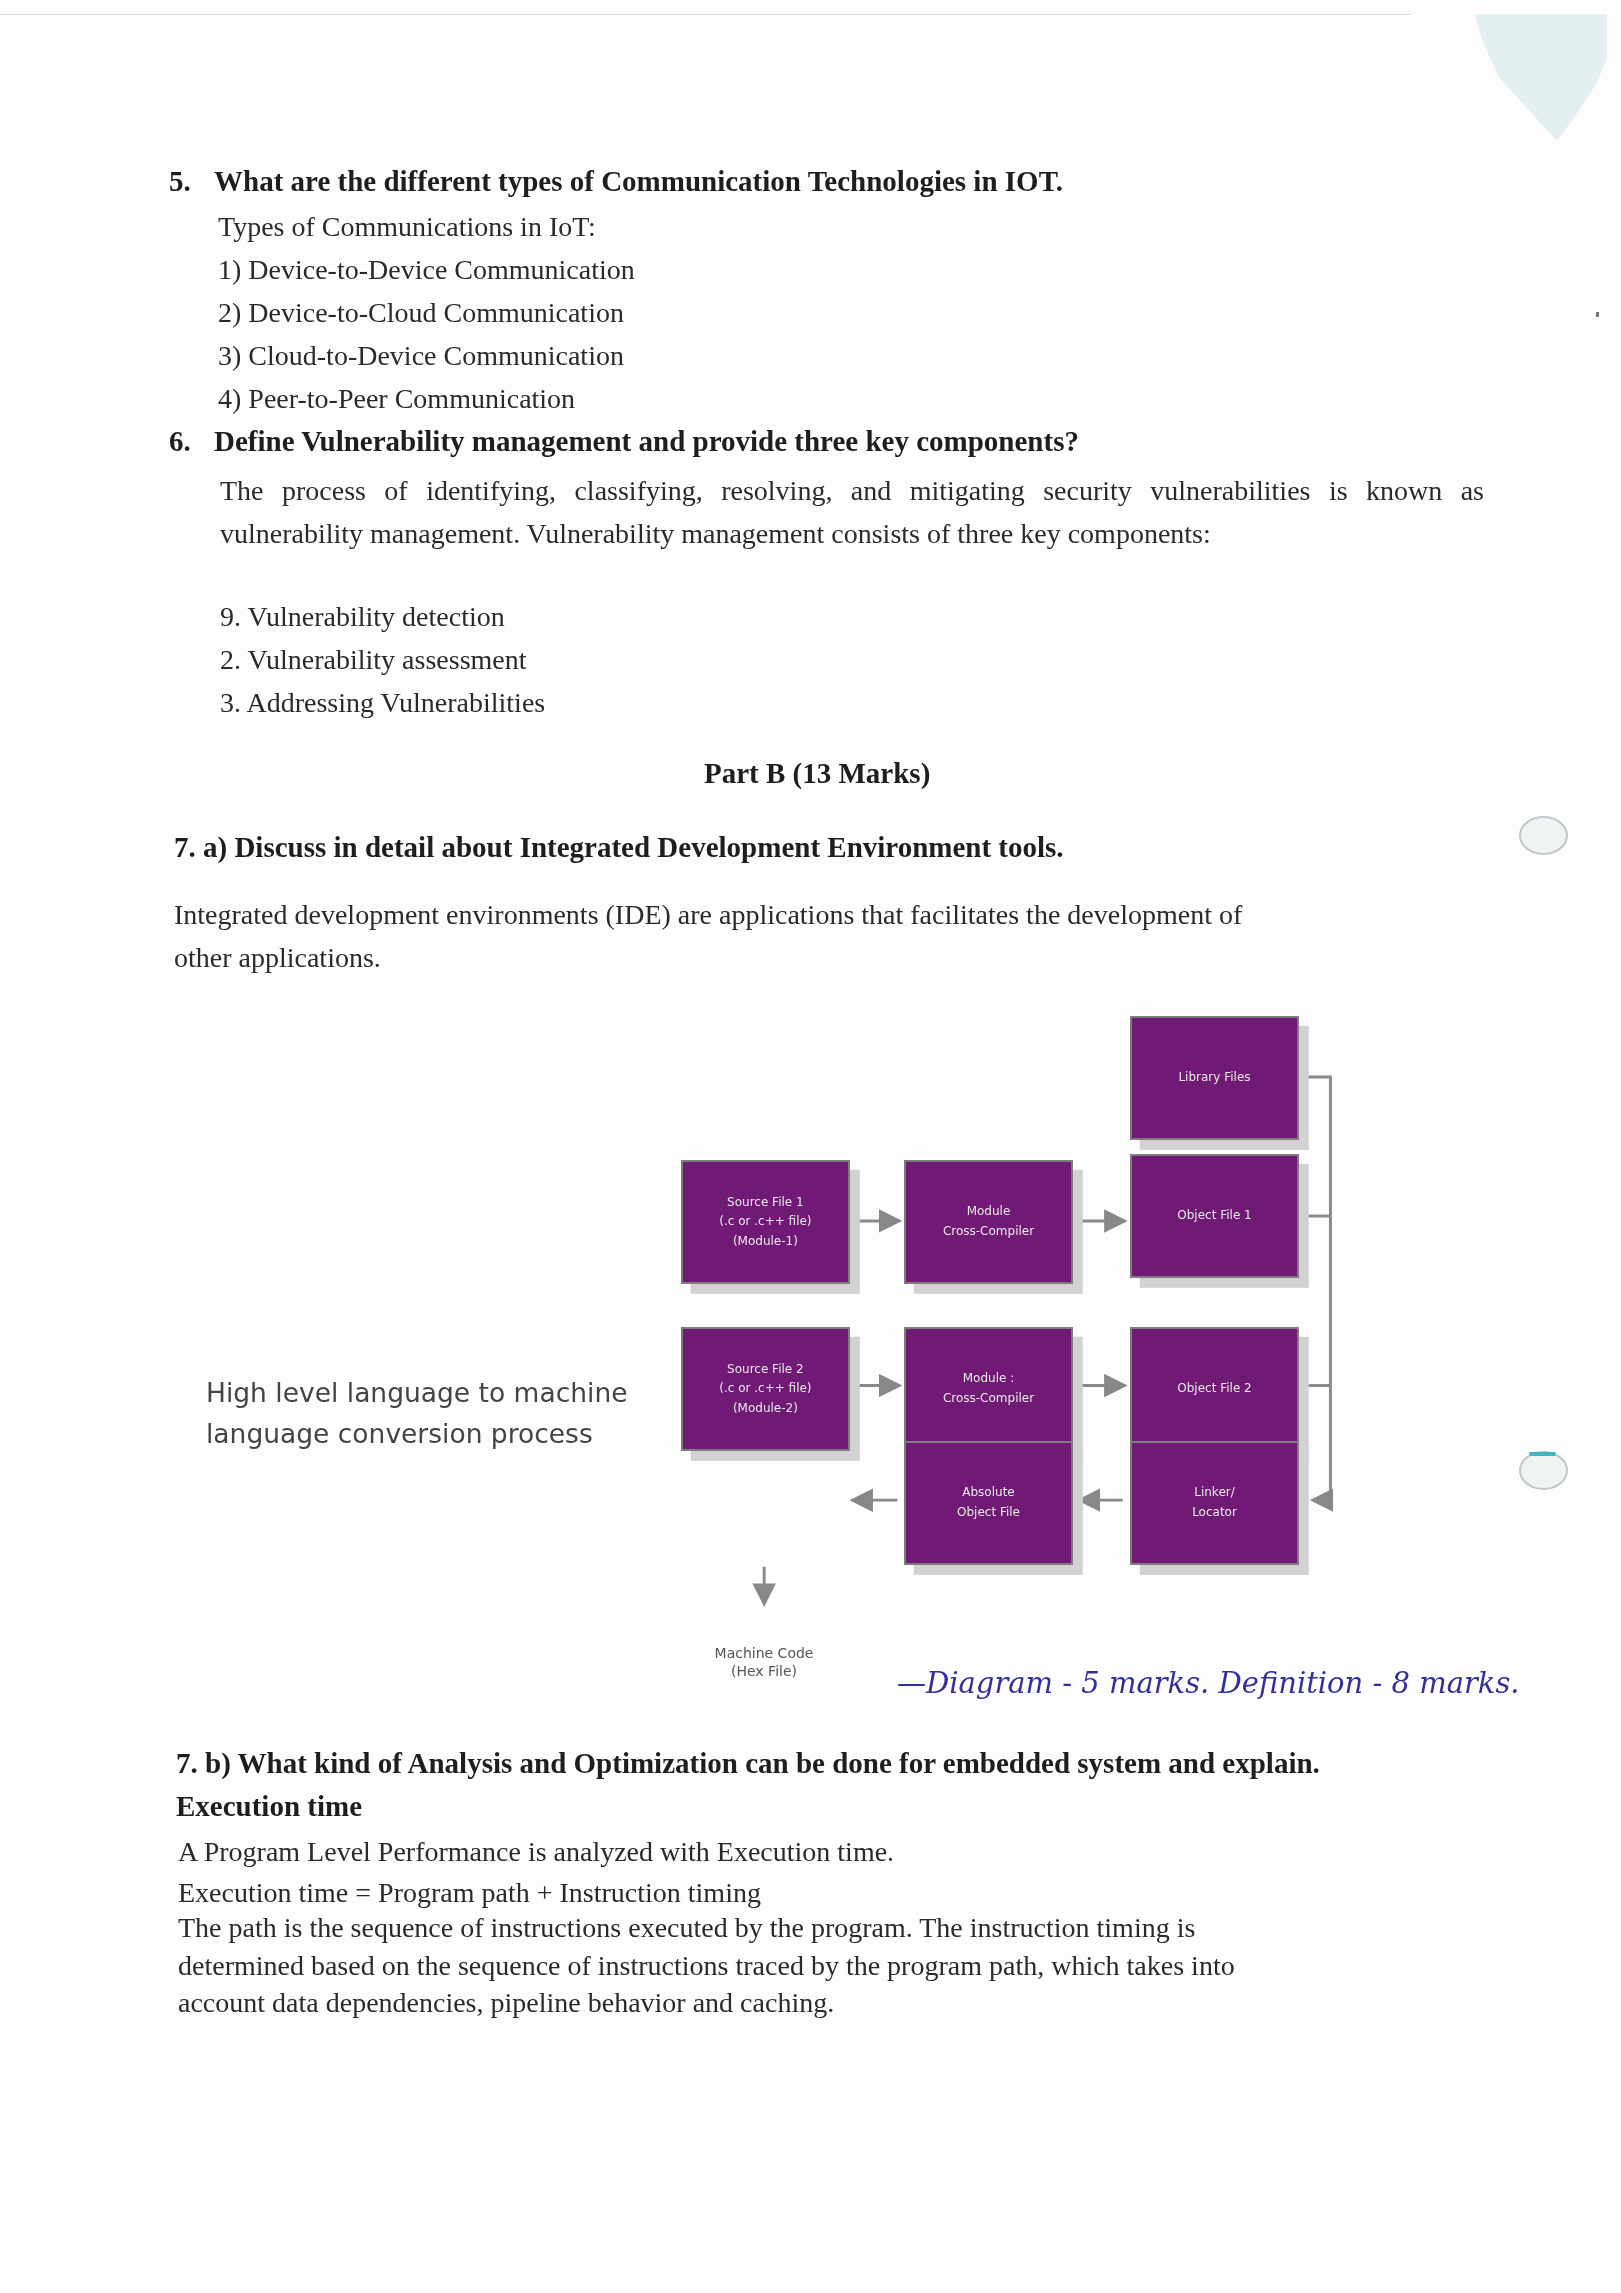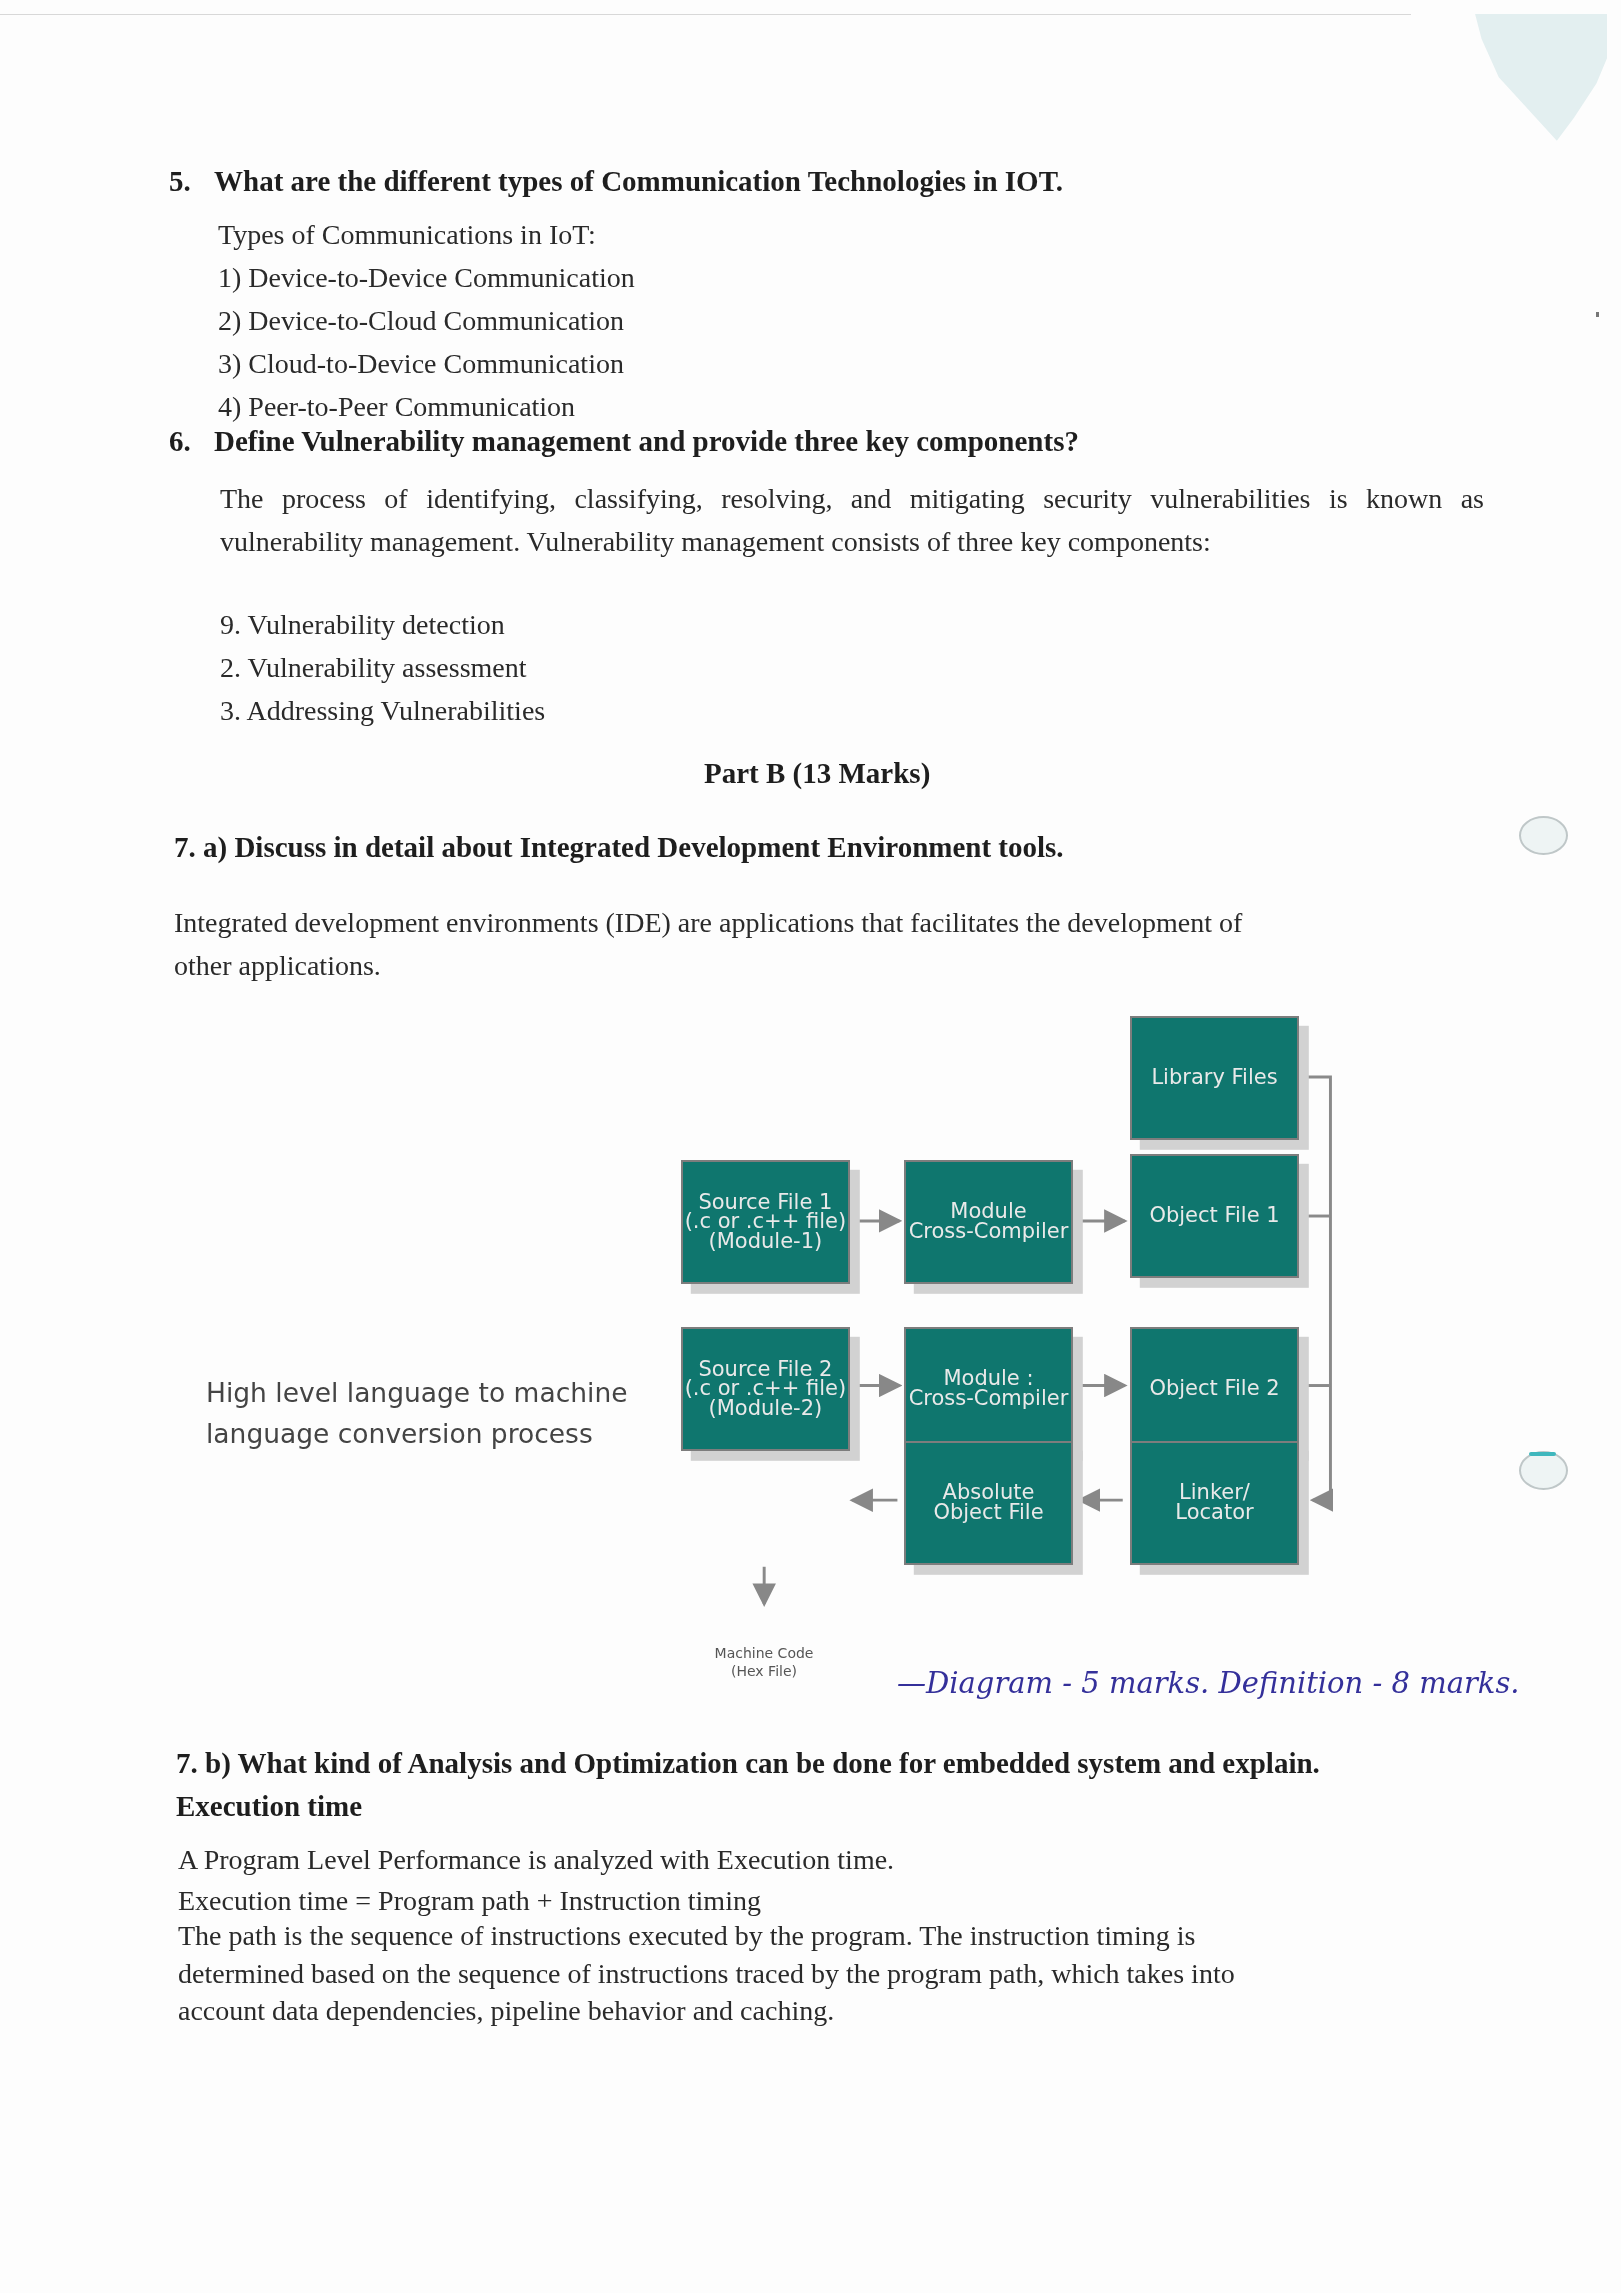--- a/index.html
+++ b/index.html
@@ -16,30 +16,30 @@
   }
   .hole { position: absolute; width: 45px; height: 35px; border-radius: 50%;
     border: 2px solid #bfc7c8; background: #eef4f4; }
   .hole.h1 { left: 1519px; top: 816px; }
   .hole.h2 { left: 1519px; top: 1451px; }
   .hole.h2::before { content: ""; position: absolute; left: 7.8px; top: -1px; width: 27.4px; height: 3.9px; border-radius: 3.9px; background: #3fb7bd; }
   .speck { position: absolute; width: 2.9px; height: 4.9px; background: #777; }
 
   .q-title { position: absolute; font-weight: bold; font-size: 29px; color: #1e1e1e; white-space: nowrap; }
   .q-num { display: inline-block; width: 45px; }
-  .p { position: absolute; font-size: 28px; line-height: 33px; color: #2a2a2a; white-space: nowrap; margin-top: 8px; }
+  .p { position: absolute; font-size: 28px; line-height: 33px; color: #2a2a2a; white-space: nowrap; }
   .justify { white-space: normal; text-align: justify; text-align-last: left; }
 
   
   .diagram { position: absolute; left: 676px; top: 1010px; width: 676px; height: 608px; }
   .box {
     position: absolute; width: 165px; height: 120px;
-    background: #0f766e; border: 2px solid #7d7d7d;
+    background: #701a75; border: 2px solid #7d7d7d;
     box-shadow: 9.8px 9.8px 0 #d2d2d2;
-    color: #e9e9e9; font-family: "DejaVu Sans", sans-serif; font-size: 21px;
+    color: #e9e9e9; font-family: "DejaVu Sans", sans-serif; font-size: 12px;
     line-height: 19.6px; display: flex; align-items: center; justify-content: center;
     text-align: center; white-space: pre-line;
   }
   .diagram svg { position: absolute; left: 0; top: 0; }
   .dlabel { position: absolute; font-family: "DejaVu Sans", sans-serif; font-size: 14px; color: #555; text-align: center; white-space: pre-line; line-height: 17.6px; }
   .side-caption { position: absolute; left: 206px; top: 1372px; font-family: "DejaVu Sans", sans-serif; font-size: 26.5px; line-height: 41px; color: #444; white-space: pre-line; }
   .handnote { position: absolute; left: 897px; top: 1666px; font-family: "DejaVu Serif", serif; font-style: italic; font-size: 29px; color: #34309a; white-space: nowrap; }
 </style>
 </head>
 <body>

